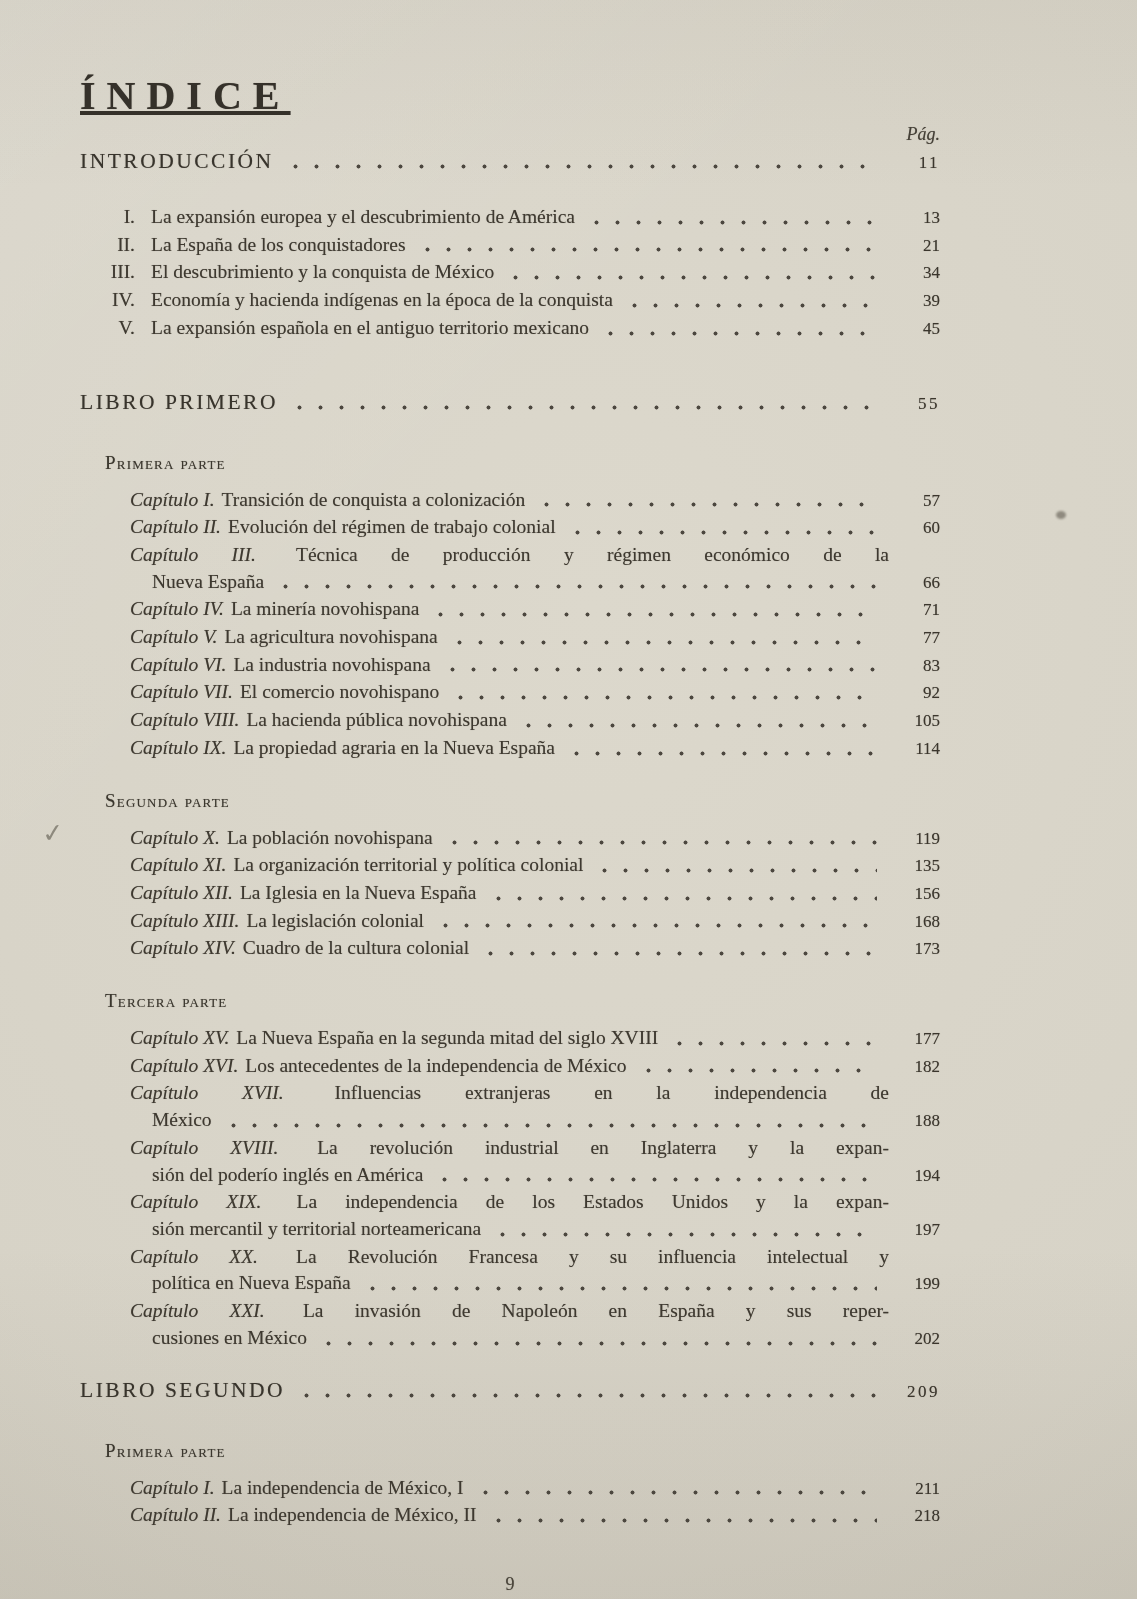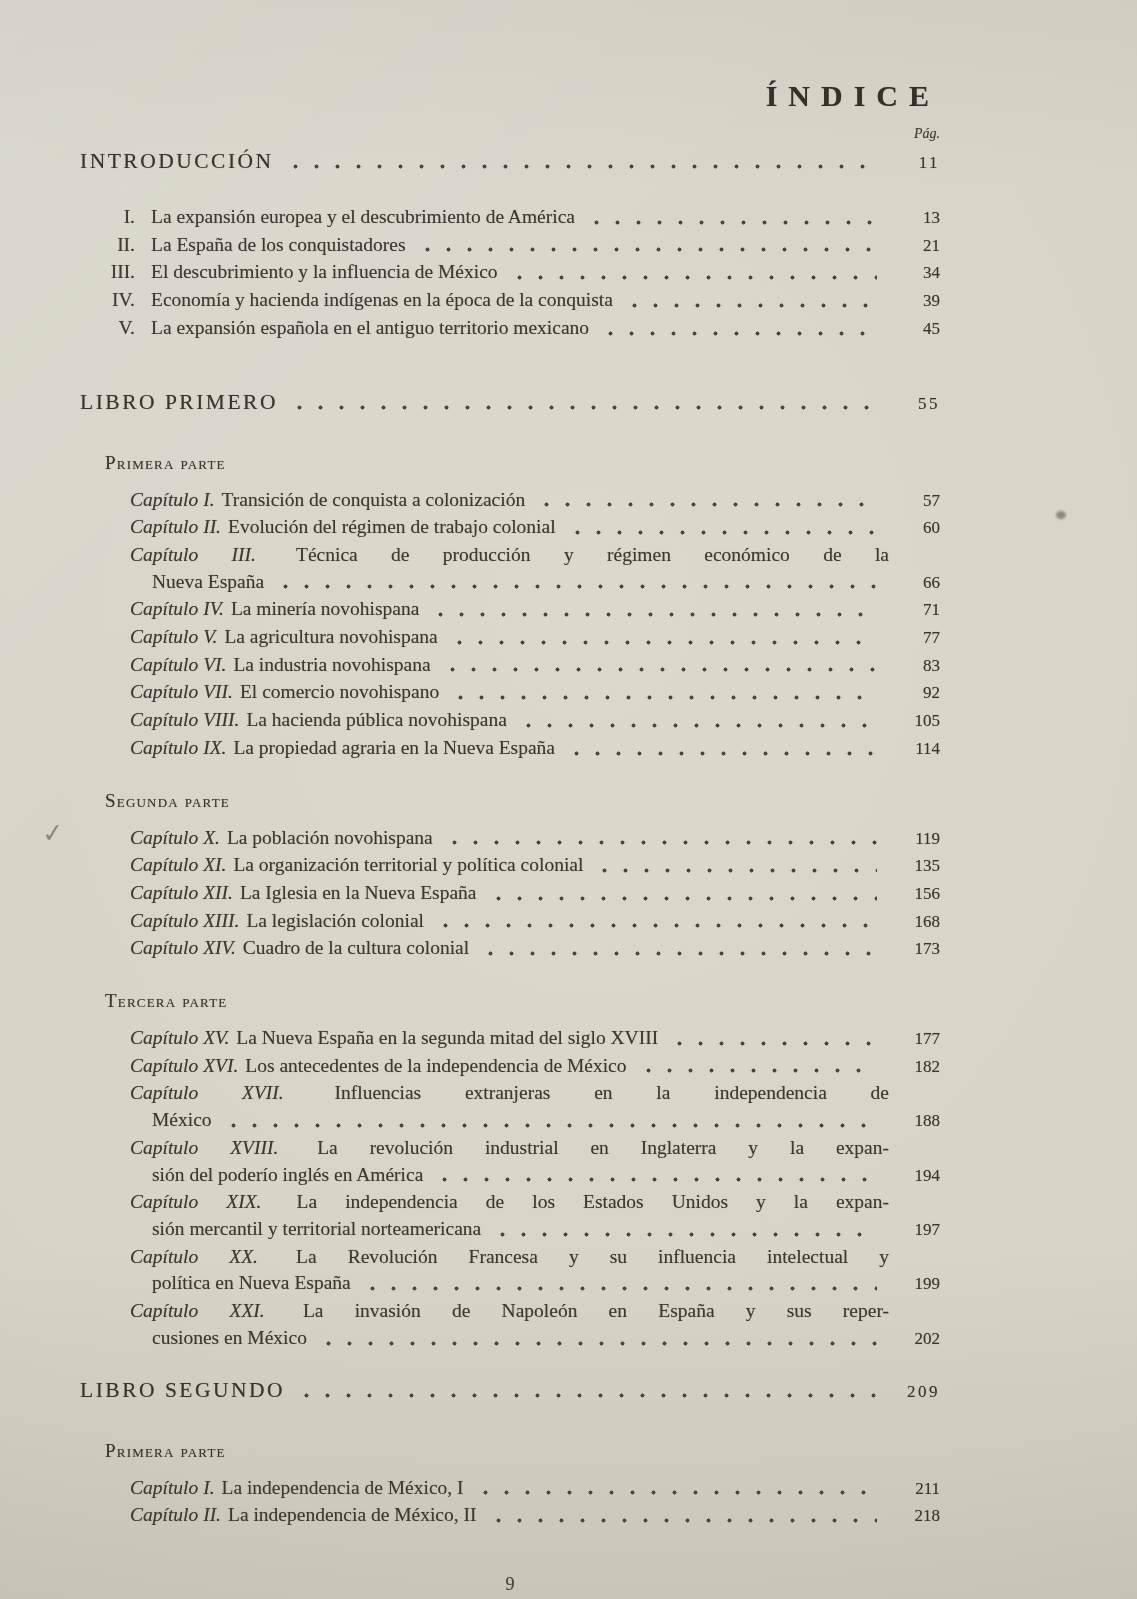--- a/index.html
+++ b/index.html
@@ -15,32 +15,33 @@
     padding: 78px 197px 0 80px;
     background:
       linear-gradient(135deg, rgba(255,255,255,0.10) 0%, rgba(255,255,255,0) 35%),
       linear-gradient(180deg, rgba(120,112,96,0.06) 0%, rgba(120,112,96,0) 12%, rgba(120,112,96,0) 78%, rgba(120,112,96,0.14) 100%),
       radial-gradient(130% 110% at 52% 38%, #dcd8cc 0%, #d7d3c7 55%, #ccc8bb 100%);
     color: #3e3930;
     text-shadow: 0 0 0.8px rgba(62,57,48,0.45);
   }
 
   .title {
-    text-align: right;
-    font-size: 30px; font-weight: bold;
+    text-align: left;
+    font-size: 40px; font-weight: bold;
     letter-spacing: 11px;
     color: #35312a;
     line-height: 36px;
+    text-decoration: underline;
   }
 
   .pagheader {
     margin-top: 10px;
     text-align: right;
     font-style: italic;
-    font-size: 14px;
+    font-size: 18px;
     line-height: 20px;
     color: #454037;
   }
 
   .row {
     display: flex;
     align-items: baseline;
     line-height: 26.7px;
     font-size: 19.5px;
   }
@@ -160,21 +161,21 @@
       <span class="num">13</span>
     </div>
     <div class="row">
       <span class="rnum">II.</span>
       <span class="txt">La España de los conquistadores</span>
       <span class="leader"></span>
       <span class="num">21</span>
     </div>
     <div class="row">
       <span class="rnum">III.</span>
-      <span class="txt">El descubrimiento y la influencia de México</span>
+      <span class="txt">El descubrimiento y la conquista de México</span>
       <span class="leader"></span>
       <span class="num">34</span>
     </div>
     <div class="row">
       <span class="rnum">IV.</span>
       <span class="txt">Economía y hacienda indígenas en la época de la conquista</span>
       <span class="leader"></span>
       <span class="num">39</span>
     </div>
     <div class="row">

